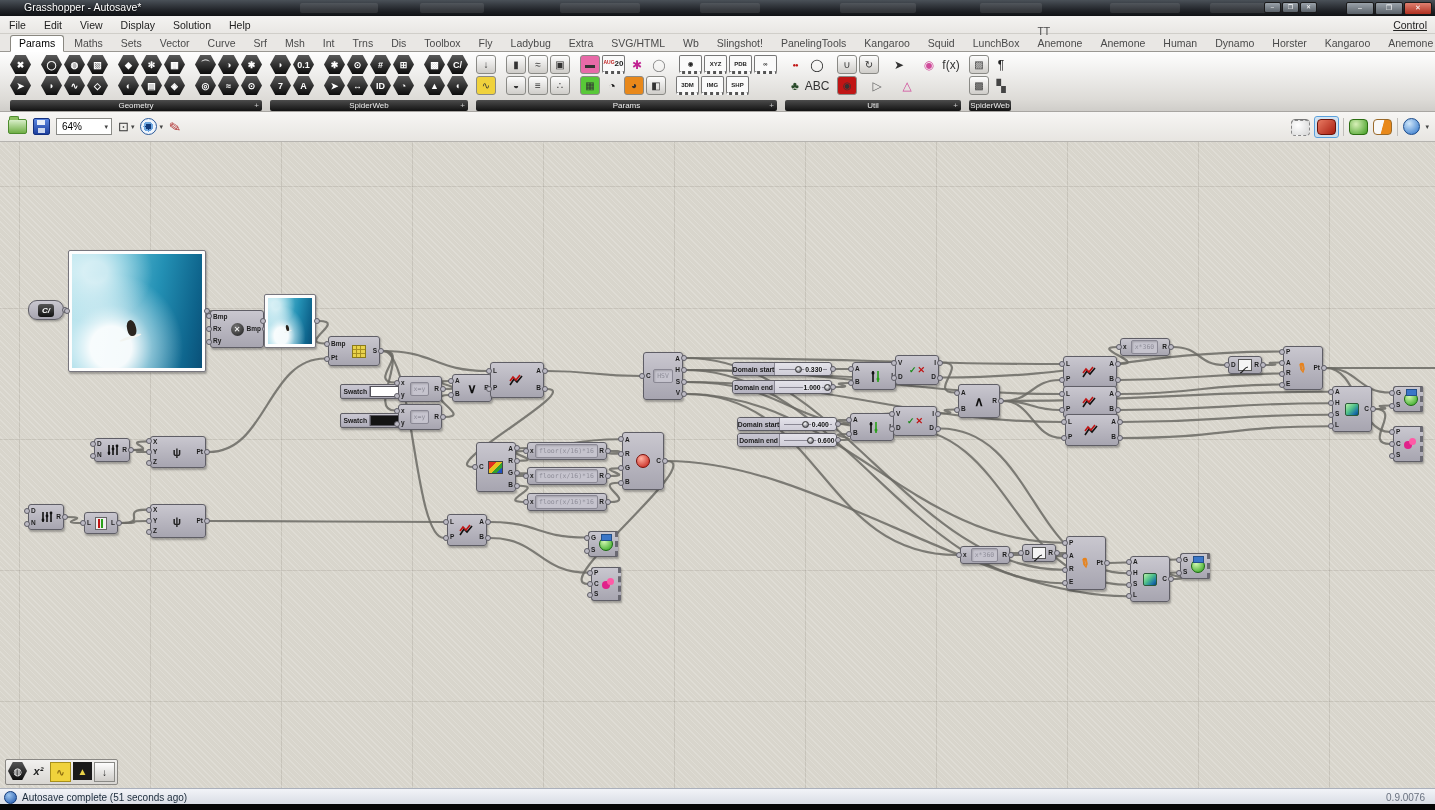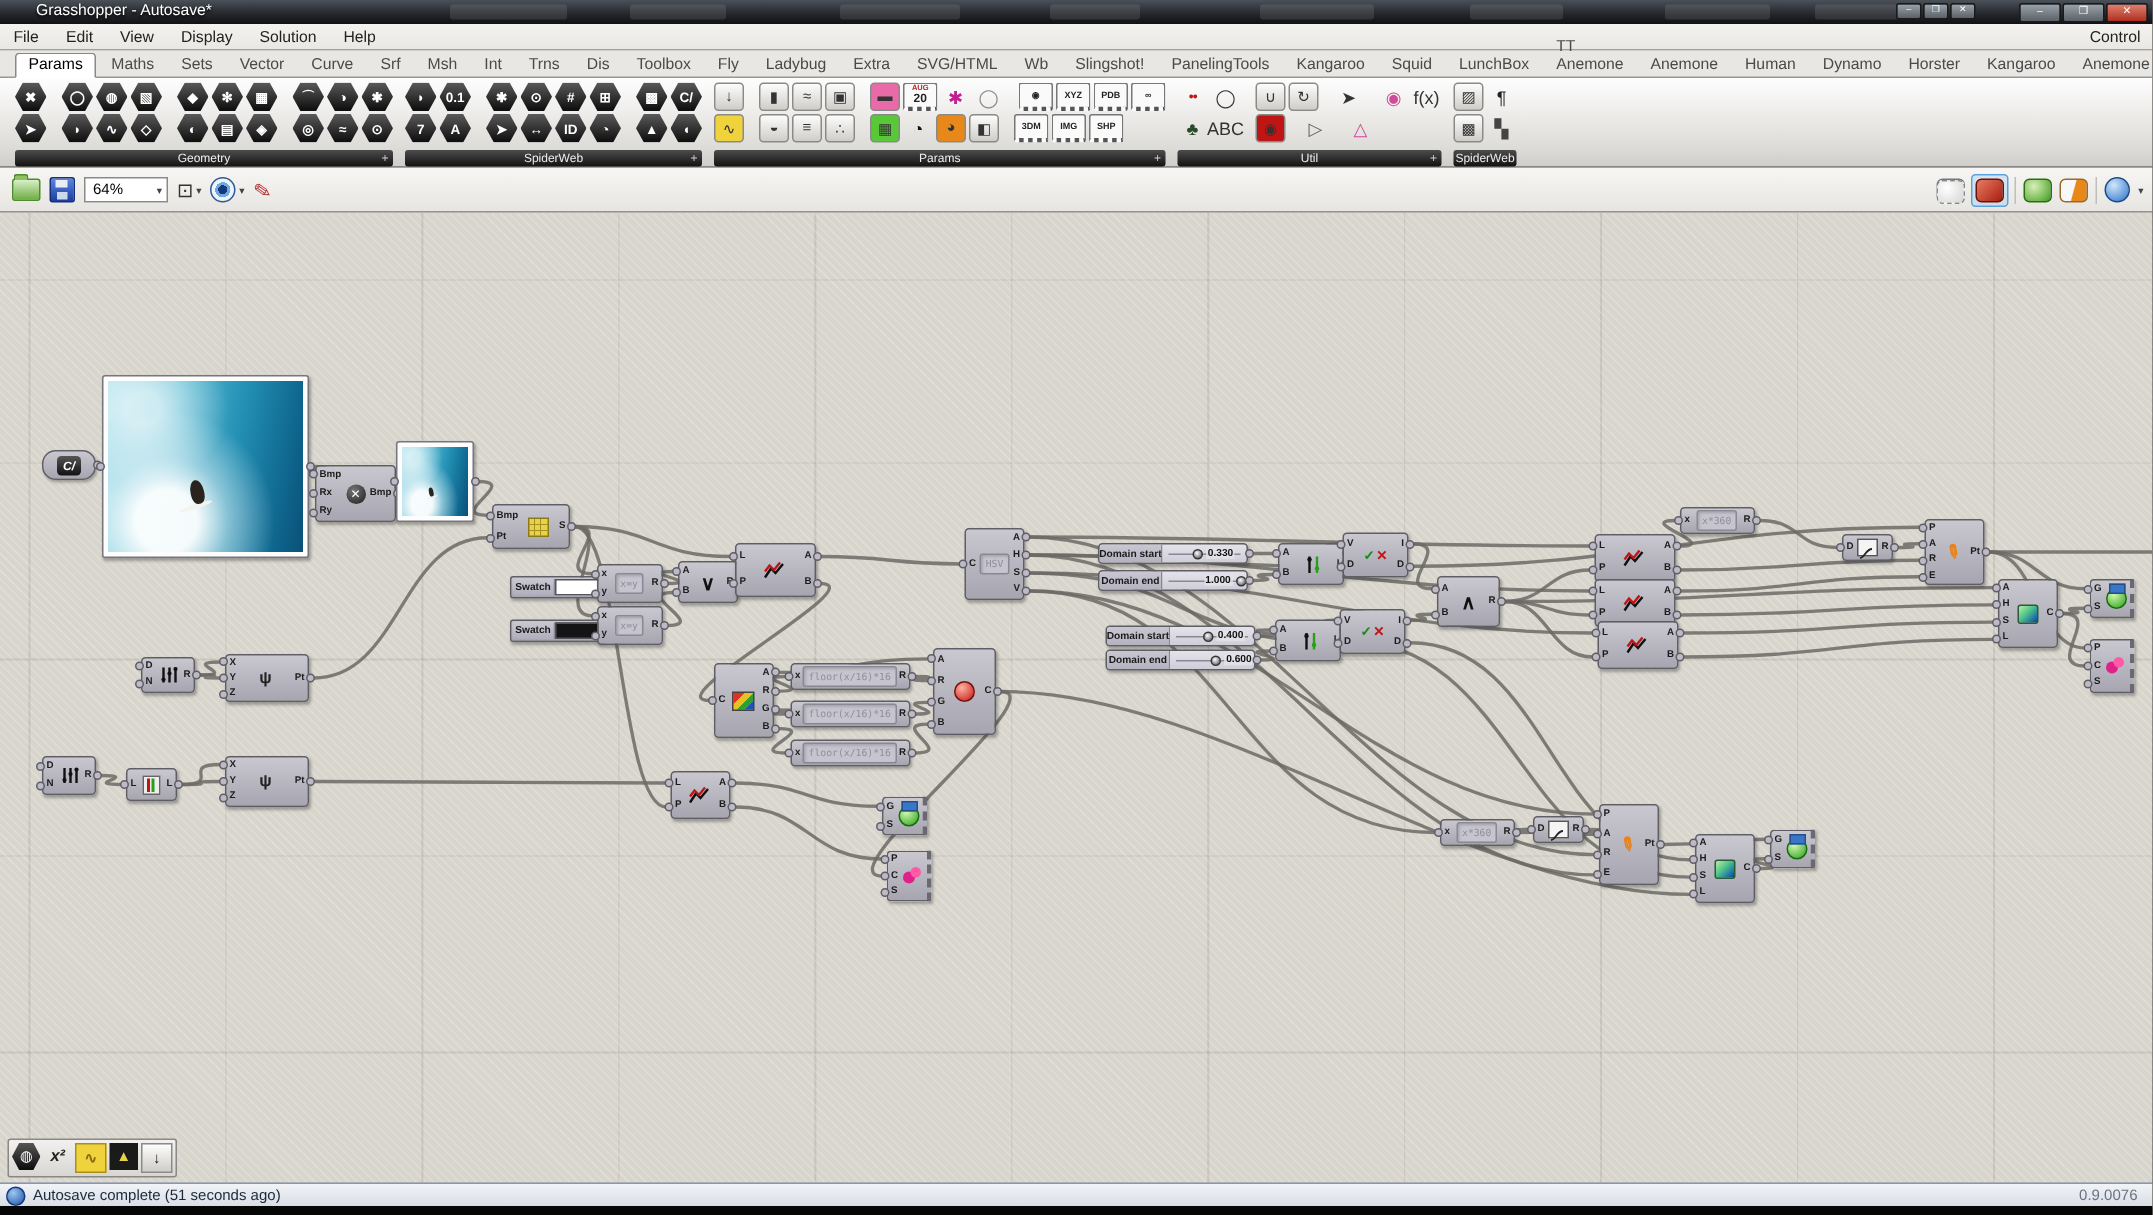--- a/index.html
+++ b/index.html
@@ -16,21 +16,21 @@
   .winbtns{position:absolute;top:2px;display:flex;gap:1px;}
   .wbtn{width:26px;height:11px;border:1px solid #1a1a1a;border-radius:2px;
     background:linear-gradient(#9aa2aa,#5a6168);color:#fff;font-size:7px;
     line-height:10px;text-align:center;}
   .wbtn.close{background:linear-gradient(#e08070,#b03020);}
   .winbtns.small .wbtn{width:15px;height:9px;font-size:6px;line-height:8px;}
   .menubar{position:absolute;left:0;top:16px;width:1435px;height:17px;
     background:linear-gradient(#f4f3f1,#e9e7e4);border-bottom:1px solid #d0cec9;
     display:flex;align-items:center;font-size:10.5px;color:#222;}
   .menubar .mitem{padding:0 9px;}
-  .menubar .mright{position:absolute;right:8px;font-size:10.5px;color:#222;}
+  .menubar .mright{position:absolute;right:8px;font-size:10.5px;color:#222;text-decoration:underline;}
   .tabstrip{position:absolute;left:0;top:34px;width:1435px;height:18px;
     background:#e9e7e4;border-bottom:1px solid #9a9893;display:flex;
     align-items:flex-end;font-size:10.5px;color:#4a4a4a;padding-left:10px;box-sizing:border-box;}
   .tab{padding:1px 8px 2px;margin-right:2px;}
   .tab.active{background:#fff;border:1px solid #8a8881;border-bottom:1px solid #fff;
     border-radius:3px 3px 0 0;color:#000;position:relative;top:1px;}
   
   .toolbar{position:absolute;left:0;top:52px;width:1435px;height:60px;
     background:linear-gradient(#fefefe,#dddbd7 80%,#cfcdc9);
     border-bottom:1px solid #a8a6a2;display:flex;gap:8px;padding:3px 0 0 10px;box-sizing:border-box;}
@@ -41,21 +41,21 @@
   .ticon{display:flex;align-items:center;justify-content:center;flex:none;}
   .ticon.hex{width:21px;height:19px;background:linear-gradient(#5a5a5a,#0c0c0c);
     clip-path:polygon(25% 0,75% 0,100% 50%,75% 100%,25% 100%,0 50%);
     color:#fff;font-size:9px;font-weight:bold;}
   .ticon.btn{width:20px;height:19px;border:1px solid #8a8a86;border-radius:3px;
     background:linear-gradient(#fdfdfd,#cfcdc9);color:#333;font-size:10px;box-sizing:border-box;}
   .ticon.chip{width:23px;height:19px;border:1px solid #777;border-radius:2px;
     background:#fafafa;border-bottom:3px dotted #555;color:#222;
     font-size:6px;font-weight:bold;box-sizing:border-box;text-align:center;line-height:1;}
   .ticon.plain{width:20px;height:19px;font-size:12px;color:#333;}
-  .ticon .two{display:flex;flex-direction:column;line-height:1;}
+  .ticon .two{display:flex;line-height:1;}
   .glabel{height:11px;margin-top:2px;background:linear-gradient(#4c4c4c,#121212);
     border-radius:2px;color:#eee;font-size:8px;display:flex;align-items:center;
     justify-content:center;position:relative;}
   .glabel .plus{position:absolute;right:3px;font-size:8px;color:#ccc;}
   
   .canvasbar{position:absolute;left:0;top:112px;width:1435px;height:30px;
     background:linear-gradient(#f7f6f4,#e7e5e1);border-bottom:1px solid #b5b3af;
     display:flex;align-items:center;gap:6px;padding-left:8px;box-sizing:border-box;}
   .cfold{width:17px;height:13px;background:linear-gradient(#d8eec8,#6fae44);
     border:1px solid #4e8c2e;border-radius:2px;position:relative;}

